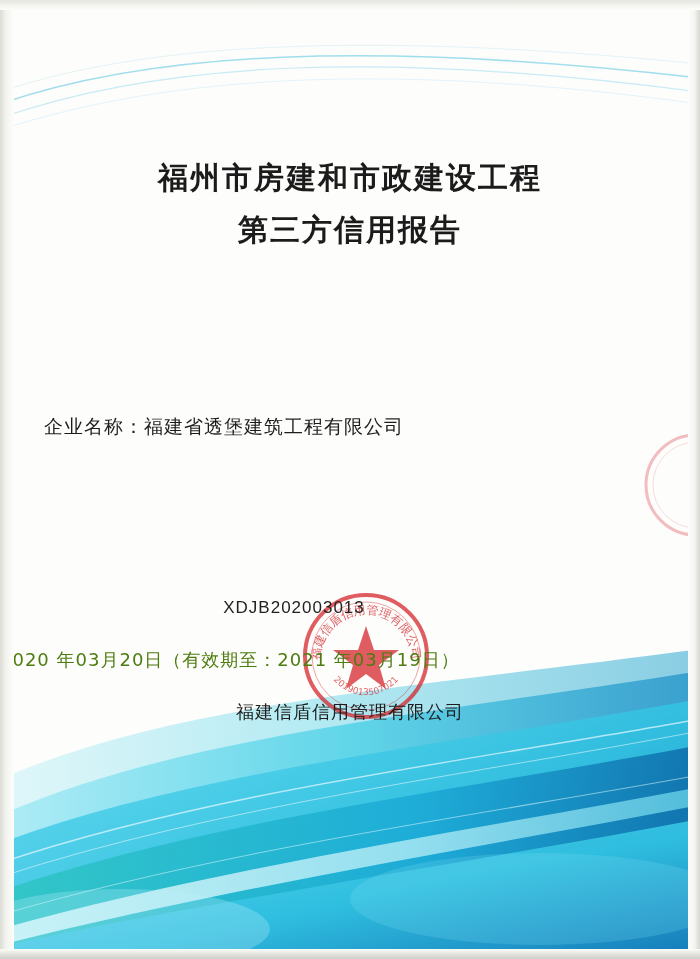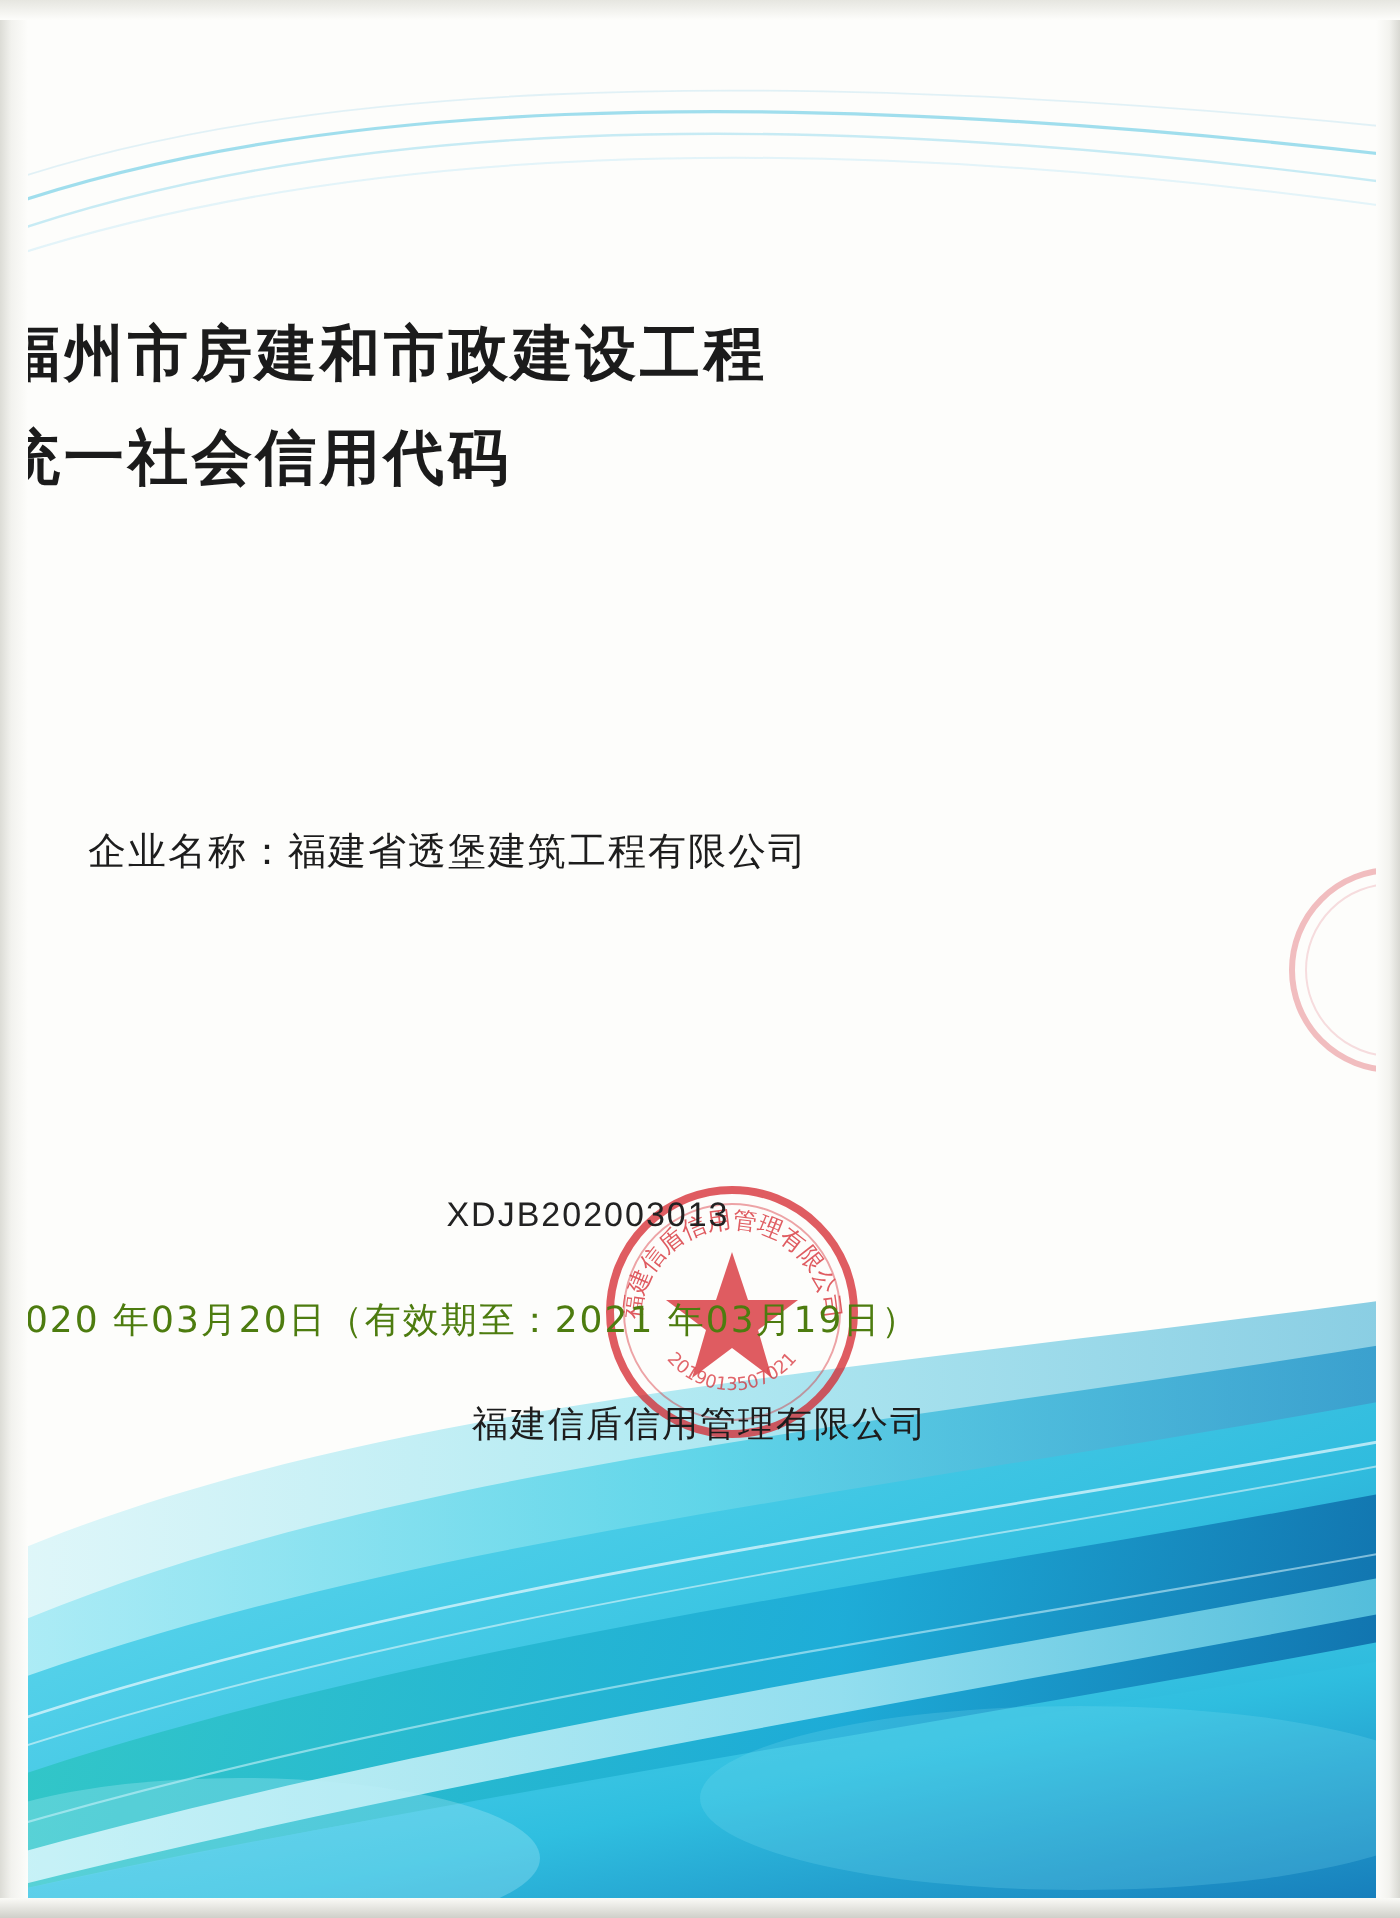--- a/index.html
+++ b/index.html
@@ -75,20 +75,21 @@
     left: 0; top: 0;
     width: 700px; height: 959px;
     z-index: 5;
   }
 
   .title-block {
     position: absolute;
     top: 152px;
     left: 0;
     width: 700px;
+    text-align: center;
   }
   .title-line {
     font-family: "DejaVu Sans", "Liberation Sans", sans-serif;
     font-weight: bold;
     font-size: 30px;
     letter-spacing: 2px;
     color: #1b1b1b;
     line-height: 52px;
     white-space: nowrap;
   }
@@ -246,21 +247,21 @@
 
   <svg class="seal-edge" viewBox="0 0 60 110">
     <circle cx="58" cy="55" r="50" fill="none" stroke="#e0616a" stroke-width="3" opacity="0.75"></circle>
     <circle cx="58" cy="55" r="43" fill="none" stroke="#e89aa1" stroke-width="1" opacity="0.6"></circle>
   </svg>
 
   <div class="content">
 
     <div class="title-block">
       <div class="title-line">福州市房建和市政建设工程</div>
-      <div class="title-line">统一社会信用代码</div>
+      <div class="title-line">第三方信用报告</div>
     </div>
 
     <div class="info-block">
       <div class="info-line">企业名称：福建省透堡建筑工程有限公司</div>
     </div>
 
     <div class="report-no">XDJB202003013</div>
 
     <div class="date-line">2020 年03月20日（有效期至：2021 年03月19日）</div>
 

